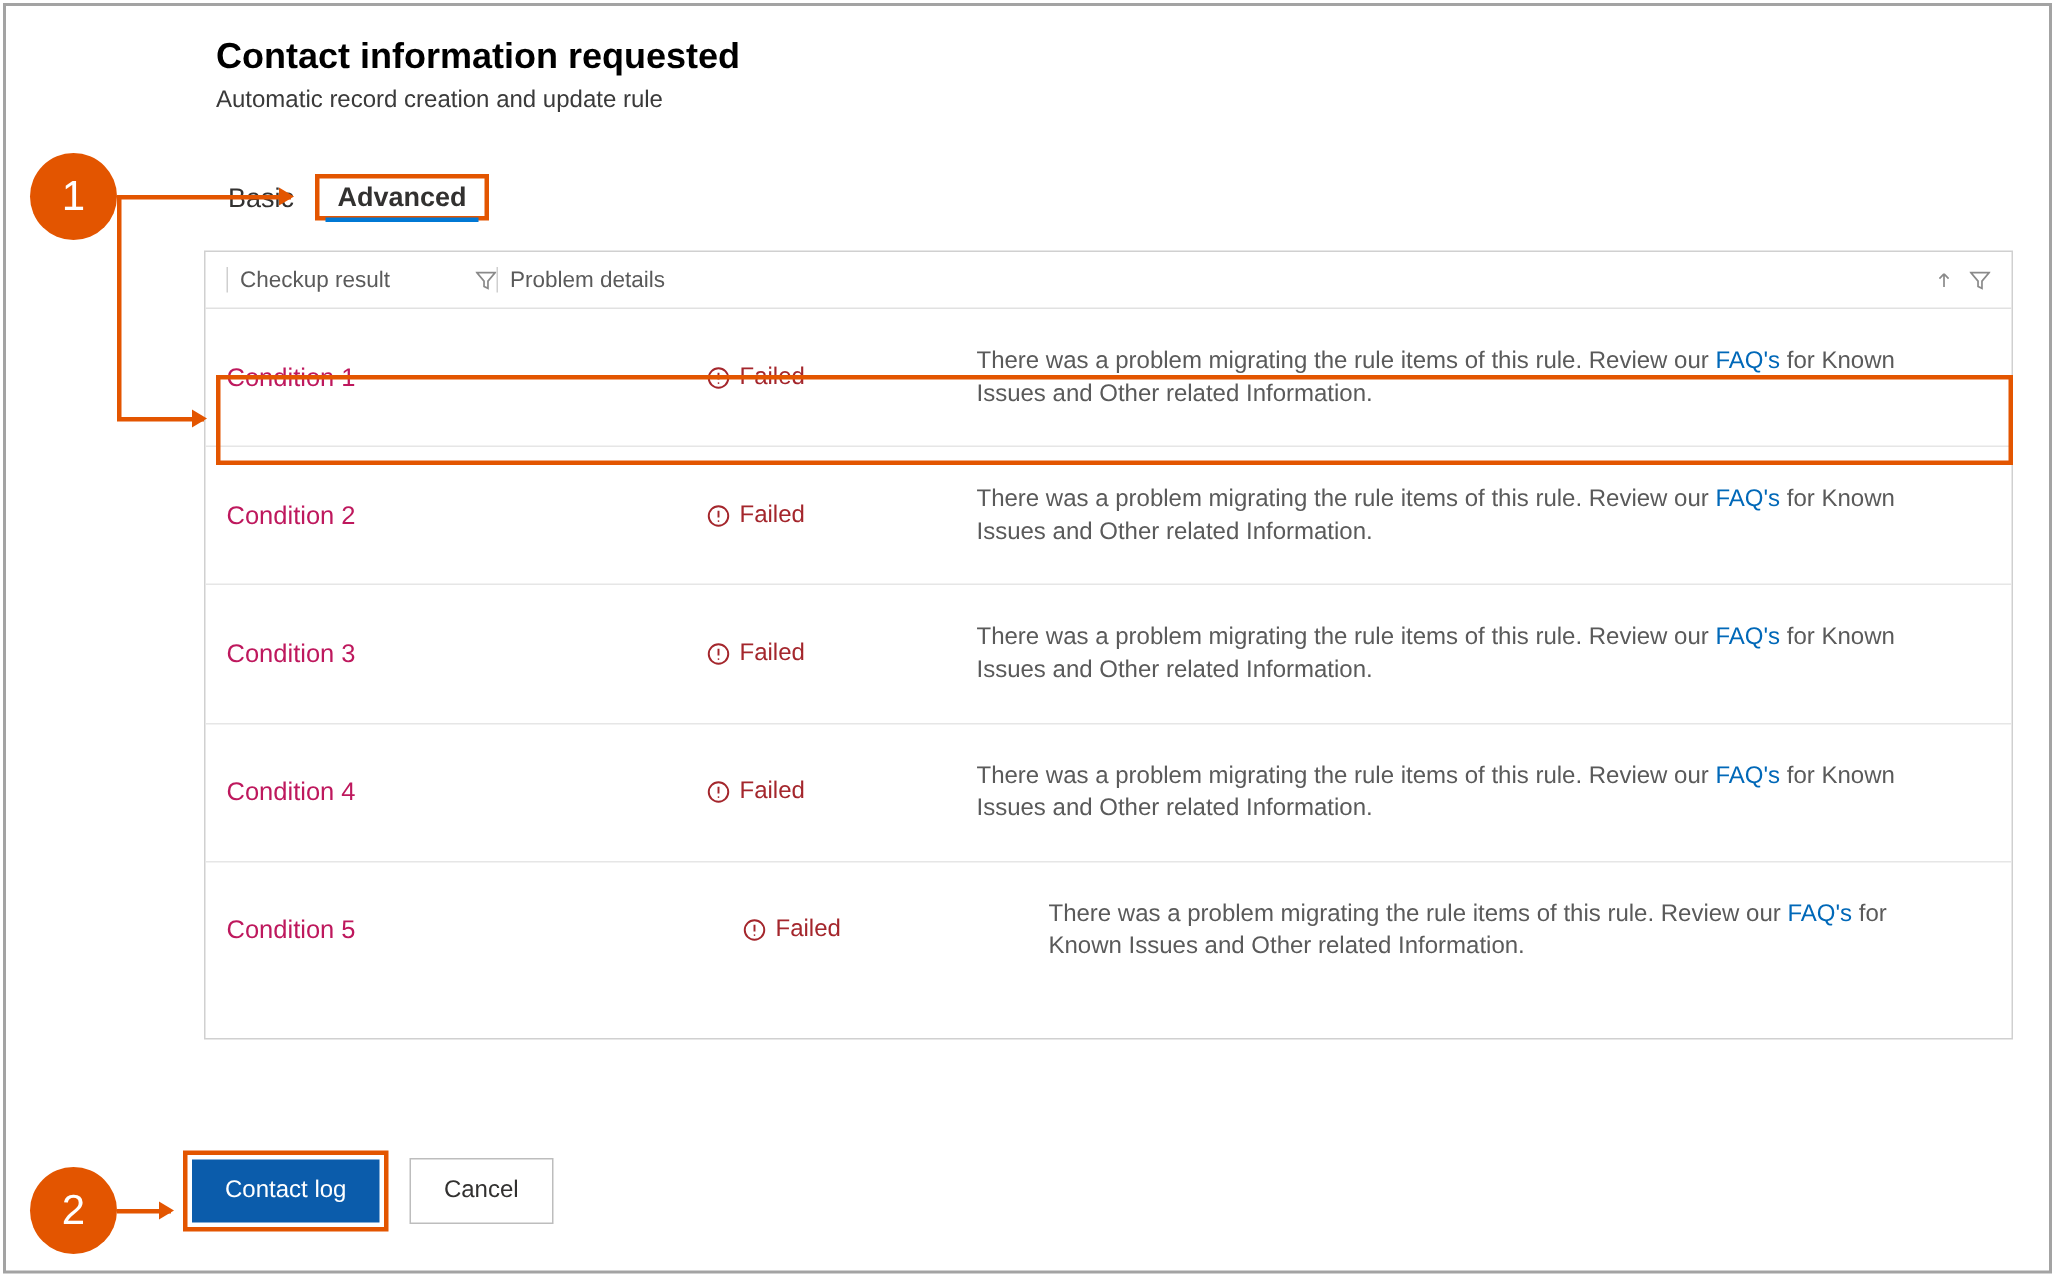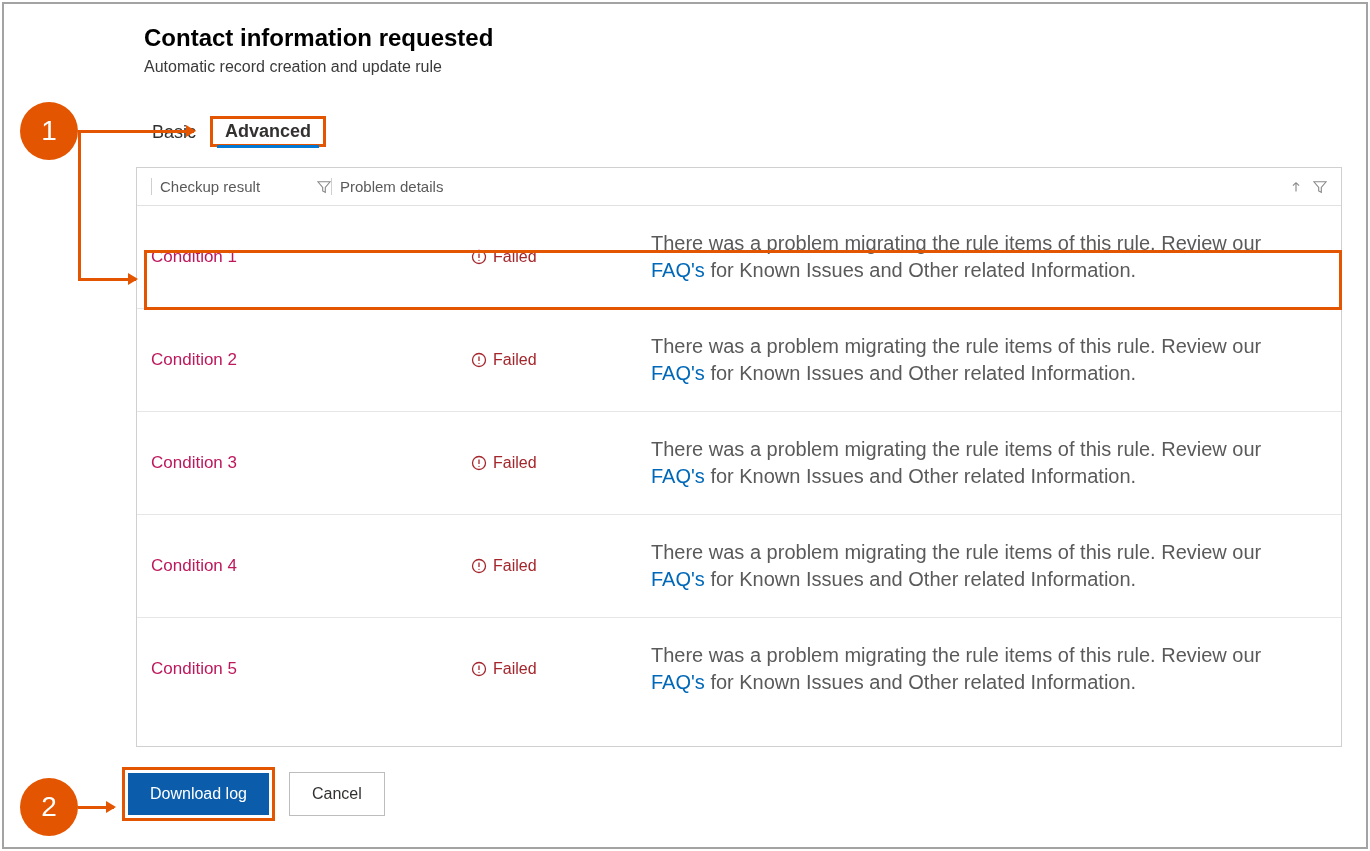--- a/index.html
+++ b/index.html
@@ -68,41 +68,41 @@
       display:inline-block;
       color:#8a8a8a;
     }
     .filter-icon svg, .sort-icon svg { width:14px; height:14px; display:block; }
     .table-row {
       display: flex;
       align-items: center;
       border-bottom: 1px solid #e6e6e6;
       padding: 24px 14px;
     }
-    .table-row:last-child { border-bottom: none; }
+    .table-row:last-child { border-bottom: none; gap: 24px; }
     .cell-condition {
       width: 320px;
       font-size: 17px;
       color: #be185d;
     }
     .cell-result {
       width: 180px;
       display:flex;
       align-items:center;
       gap:6px;
     }
     .fail-text { color:#a4262c; font-size:16px; }
     .fail-icon {
       display:inline-flex;
       color:#a4262c;
     }
     .fail-icon svg { width:16px; height:16px; }
     .cell-details {
       flex:1;
-      font-size:20px;
+      font-size:16px;
       color:#5a5a5a;
       line-height:1.35;
       padding-right:28px;
     }
     .cell-details a {
       color:#0068b8;
       text-decoration:none;
     }
     .row-highlight {
       position: absolute;
@@ -298,18 +298,18 @@
   <div class="callout-arrow-h" style="left:74px; top:274px; width:58px;"></div>
   <div class="row-highlight" style="left:140px; top:246px; width:1198px; height:60px;"></div>
 
   <div class="callout-badge" style="left:16px; top:774px;">
     <span>2</span>
   </div>
   <div class="callout-arrow-h" style="left:74px; top:802px; width:36px;"></div>
 
   <div class="footer-buttons">
     <span class="btn-primary-wrap">
-      <button class="btn-primary">Download log</button>
+      <button class="btn-primary">Contact log</button>
     </span>
     <button class="btn-secondary">Cancel</button>
   </div>
 
 </div>
 
 </body></html>

